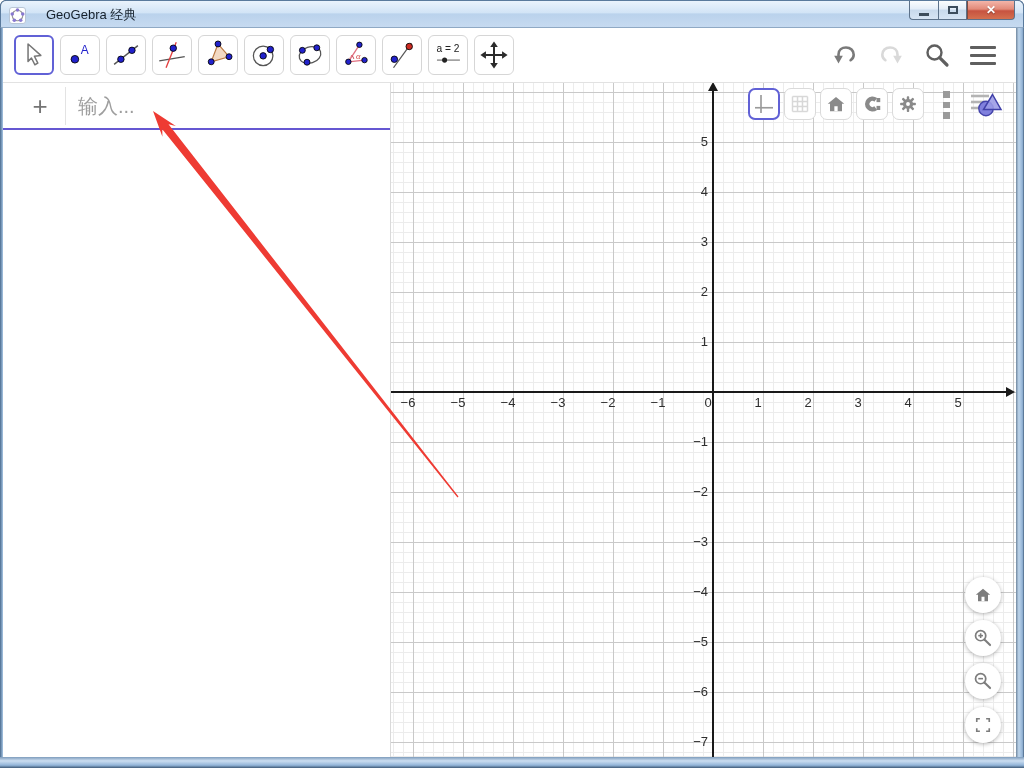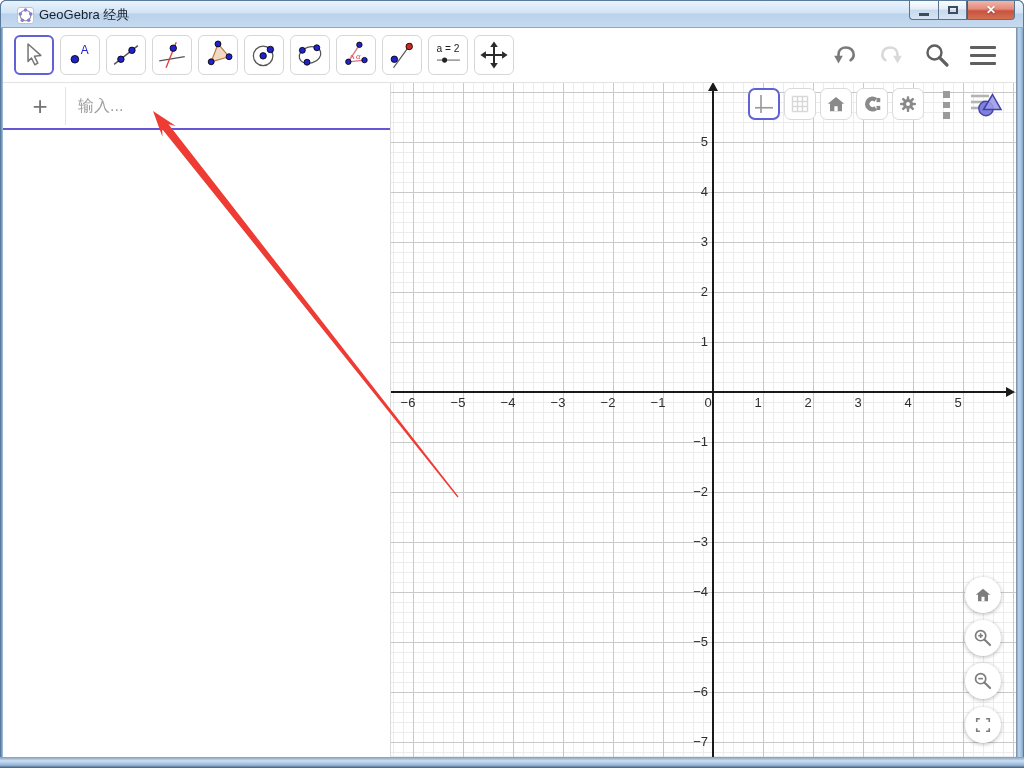--- a/index.html
+++ b/index.html
@@ -3,21 +3,21 @@
 <meta charset="utf-8">
 <style>
   * { margin:0; padding:0; box-sizing:border-box; }
   html,body { width:1024px; height:768px; overflow:hidden; font-family:"Liberation Sans", sans-serif; }
   .win { position:relative; width:1024px; height:768px; background:#33506f; border-radius:6px 6px 0 0; overflow:hidden; }
 
   
   .titlebar { position:absolute; left:0; top:0; width:1024px; height:28px;
     background:linear-gradient(#eaf3fc,#d2e4f6 45%,#bad2ec 50%,#c6daf0);
     border-radius:6px 6px 0 0; border:1px solid #5a7a9c; border-bottom:1px solid #8fa9c4; }
-  .title-left { position:absolute; left:8px; top:5px; display:flex; align-items:center; gap:5px;margin-left:8px; }
+  .title-left { position:absolute; left:8px; top:5px; display:flex; align-items:center; gap:20px; }
   .app-logo { width:17px; height:17px; background:#fff; border:1px solid #b9c6d6; border-radius:3px; display:flex; align-items:center; justify-content:center; }
   .title-text { font-size:13px; color:#15202b; }
   .win-btns { position:absolute; right:8px; top:0; display:flex; }
   .wbtn { height:19px; border:1px solid #5c718a; border-top:none; display:flex; align-items:center; justify-content:center; }
   .wbtn.minb, .wbtn.maxb { width:29px; background:linear-gradient(#fbfdfe,#e3edf8 45%,#c8d9ec 50%,#d6e4f4); }
   .wbtn.minb { border-radius:0 0 0 4px; border-right:none; }
   .wbtn.maxb { border-radius:0; }
   .wbtn.closeb { width:48px; background:linear-gradient(#f3b5a9,#e28a79 45%,#c75340 55%,#d4704f); border-radius:0 0 4px 0; border-left:1px solid #7c4a40; }
   .glyph-min { width:10px; height:3px; background:#3c4c5c; margin-top:8px; }
   .glyph-max { width:10px; height:8px; border:2px solid #3c4c5c; background:transparent; }
@@ -37,21 +37,21 @@
   .tb-actions { position:absolute; right:18px; top:12px; display:flex; align-items:center; gap:16px; }
   .act { width:30px; height:30px; display:flex; align-items:center; justify-content:center; cursor:pointer; }
   .menu-bars { display:flex; flex-direction:column; gap:5px; }
   .menu-bars div { width:26px; height:3px; background:#5f5f5f; border-radius:1px; }
 
   
   .algebra { position:absolute; left:0; top:55px; width:388px; height:674px; background:#fff; border-right:1px solid #dadada; }
   .input-row { position:absolute; left:0; top:0; width:387px; height:47px; border-bottom:2px solid #6557d2; }
   .plus-btn { position:absolute; left:20px; top:6px; width:34px; height:34px; border:none; background:transparent; font-size:26px; font-weight:300; color:#757575; cursor:pointer; line-height:30px; }
   .in-divider { position:absolute; left:62px; top:4px; width:1px; height:38px; background:#e3e3e3; }
-  .alg-input { position:absolute; left:75px; top:6px; width:300px; height:34px; border:none; outline:none; font-size:16px; color:#333; background:transparent; }
+  .alg-input { position:absolute; left:75px; top:6px; width:300px; height:34px; border:none; outline:none; font-size:20px; color:#333; background:transparent; }
   .alg-input::placeholder { color:#9e9e9e; }
 
   
   .graphics { position:absolute; left:388px; top:55px; width:625px; height:674px; background:#fff; overflow:hidden;
     background-image:
       repeating-linear-gradient(to right,  #c9c9c9 0 1px, transparent 1px 50px),
       repeating-linear-gradient(to bottom, #c9c9c9 0 1px, transparent 1px 50px),
       repeating-linear-gradient(to right,  #ececec 0 1px, transparent 1px 10px),
       repeating-linear-gradient(to bottom, #ececec 0 1px, transparent 1px 10px);
     background-position: 22px 0, 0 9px, 2px 0, 0 -1px; }

